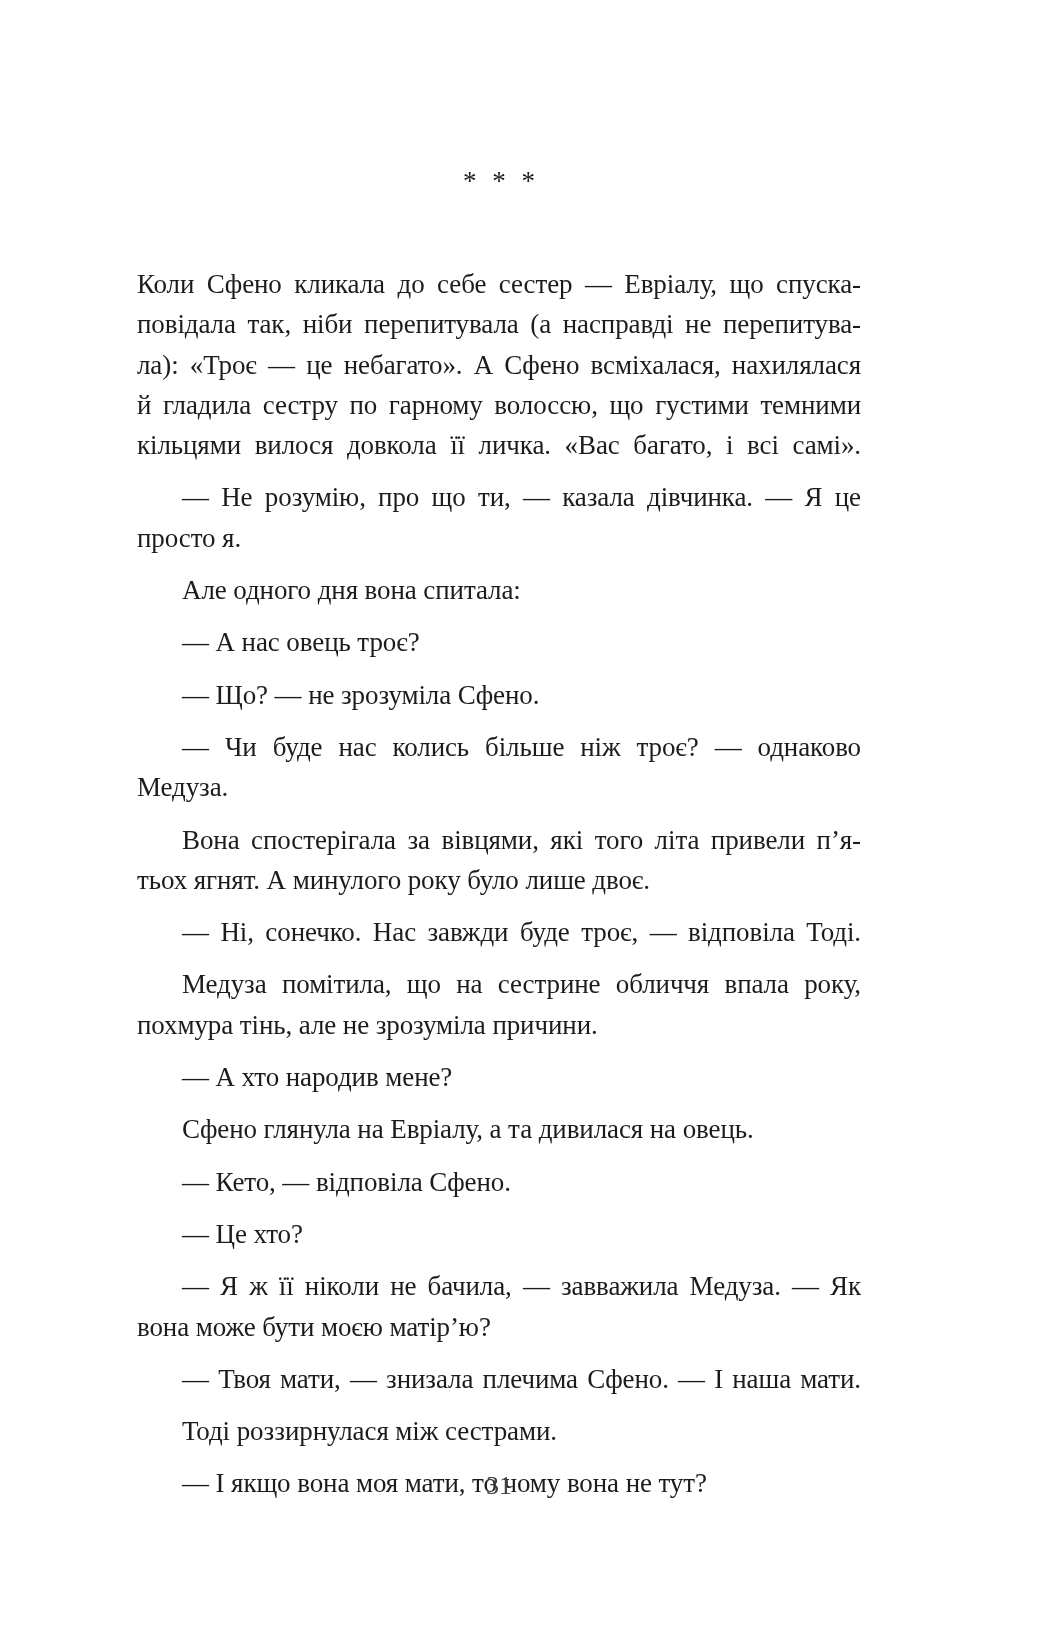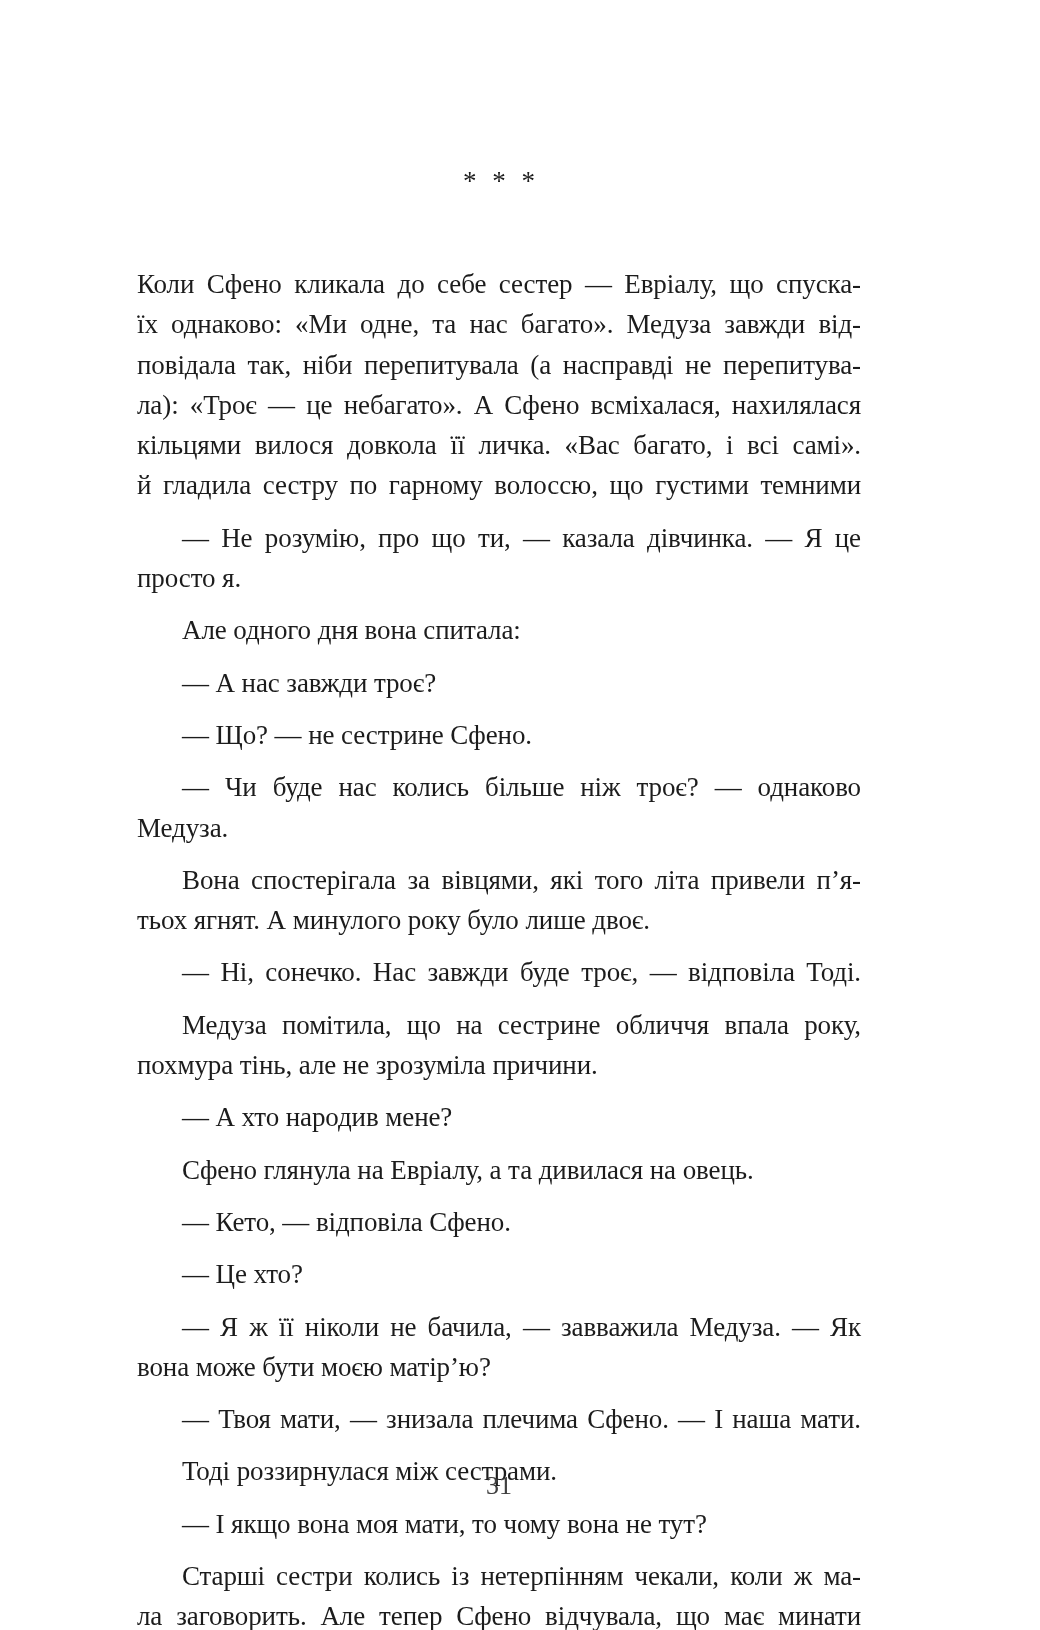--- a/index.html
+++ b/index.html
@@ -60,38 +60,37 @@
 </style>
 </head>
 <body>
 
 <div class="page">
   <div class="separator">* * *</div>
 
   <div class="text-block" id="text-block">
       <p>
         <span class="line">Коли Сфено кликала до себе сестер — Евріалу, що спуска-</span>
-        <span class="line">їх однаково: «Ми одне, та нас багато». Медуза завжди від-</span>
         <span class="line">повідала так, ніби перепитувала (а насправді не перепитува-</span>
         <span class="line">ла): «Троє — це небагато». А Сфено всміхалася, нахилялася</span>
+        <span class="line">й гладила сестру по гарному волоссю, що густими темними</span>
         <span class="line">кільцями вилося довкола її личка. «Вас багато, і всі самі».</span>
-        <span class="line">й гладила сестру по гарному волоссю, що густими темними</span>
       </p>
       <p>
         <span class="line indent">— Не розумію, про що ти, — казала дівчинка. — Я це</span>
         <span class="line endline">просто я.</span>
       </p>
       <p>
         <span class="line indent endline">Але одного дня вона спитала:</span>
       </p>
       <p>
-        <span class="line indent endline">— А нас завжди троє?</span>
+        <span class="line indent endline">— А нас овець троє?</span>
       </p>
       <p>
-        <span class="line indent endline">— Що? — не сестрине Сфено.</span>
+        <span class="line indent endline">— Що? — не зрозуміла Сфено.</span>
       </p>
       <p>
         <span class="line indent">— Чи буде нас колись більше ніж троє? — однаково</span>
         <span class="line endline">Медуза.</span>
       </p>
       <p>
         <span class="line indent">Вона спостерігала за вівцями, які того літа привели п’я-</span>
         <span class="line endline">тьох ягнят. А минулого року було лише двоє.</span>
       </p>
       <p>
@@ -119,20 +118,16 @@
       </p>
       <p>
         <span class="line indent">— Твоя мати, — знизала плечима Сфено. — І наша мати.</span>
       </p>
       <p>
         <span class="line indent endline">Тоді роззирнулася між сестрами.</span>
       </p>
       <p>
         <span class="line indent endline">— І якщо вона моя мати, то чому вона не тут?</span>
       </p>
-      <p>
-        <span class="line indent">Старші сестри колись із нетерпінням чекали, коли ж ма-</span>
-        <span class="line">ла заговорить. Але тепер Сфено відчувала, що має минати</span>
-      </p>
     </div>
 
   <div class="page-number">31</div>
 </div>
 
 </body></html>

